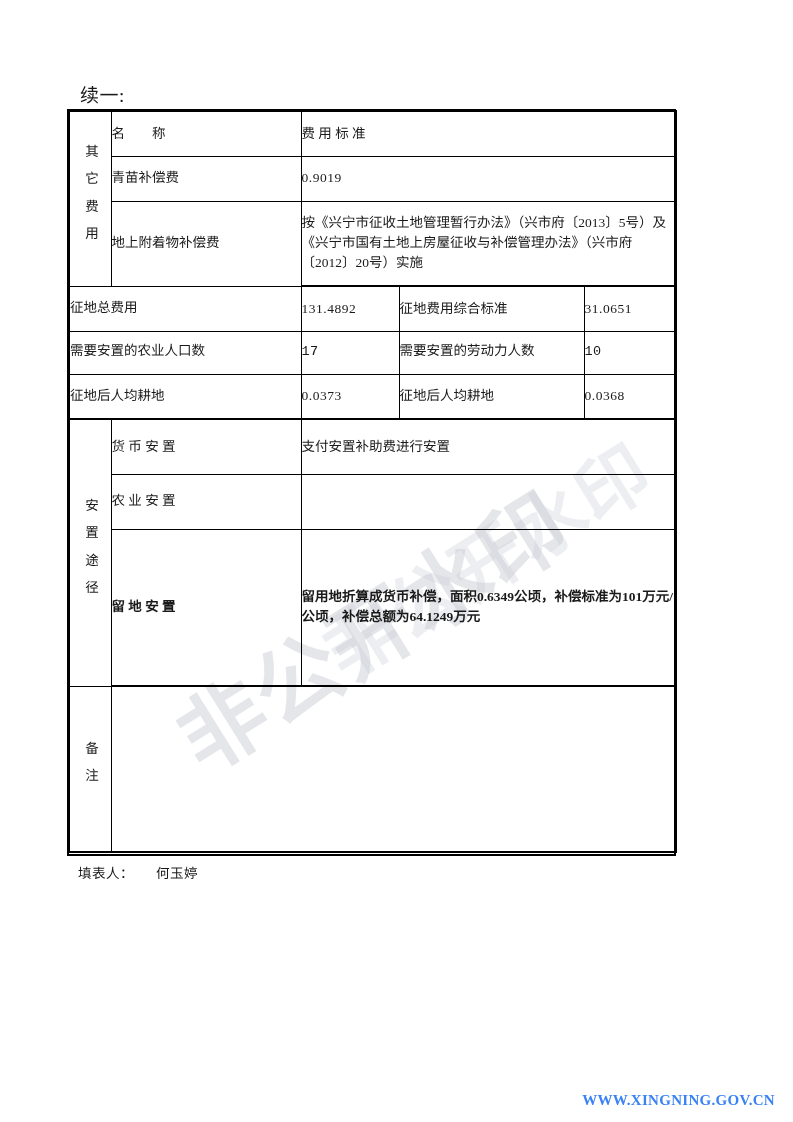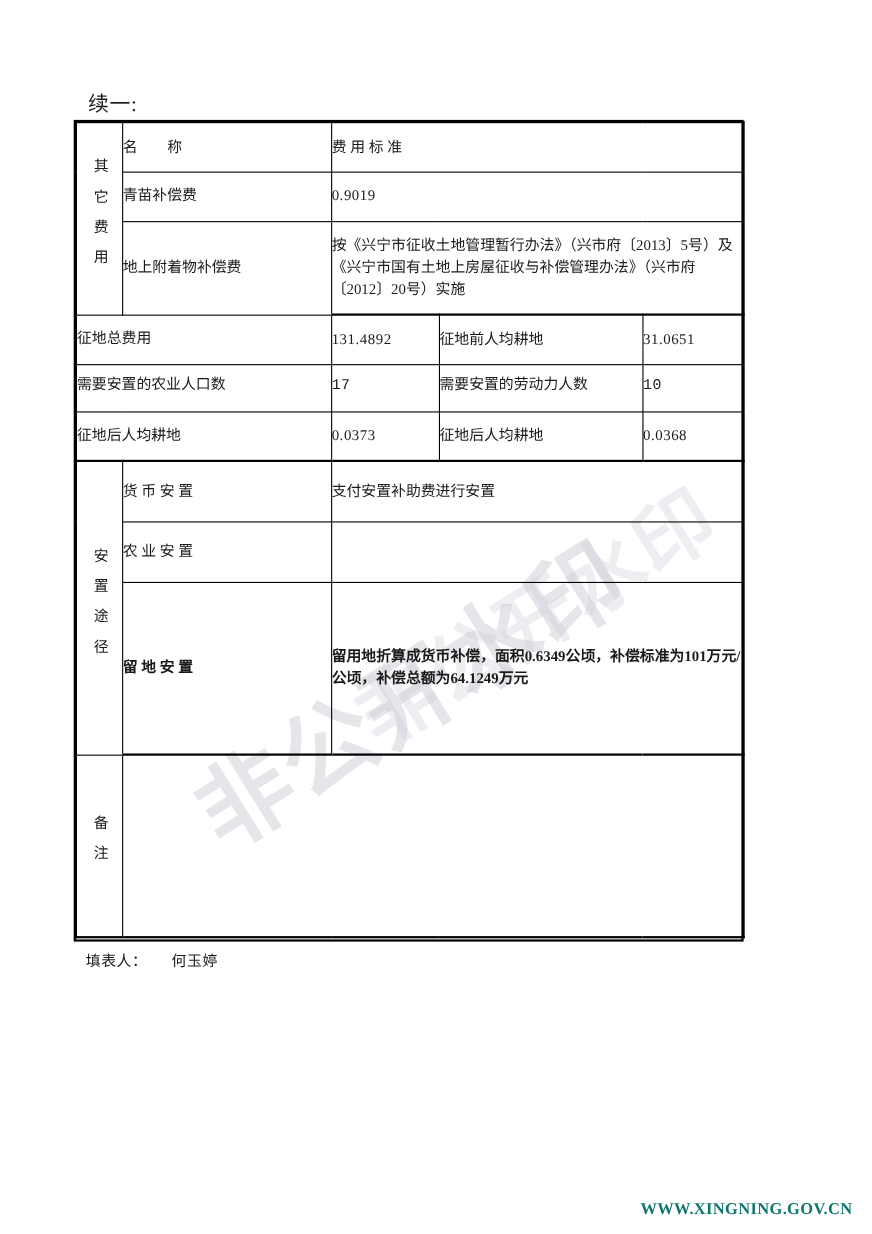--- a/index.html
+++ b/index.html
@@ -188,21 +188,21 @@
       </tr>
 
       <tr class="r-dfz">
         <td class="nm">地上附着物补偿费</td>
         <td class="val pad-txt thick-right thick-bot" colspan="3">按《兴宁市征收土地管理暂行办法》（兴市府〔2013〕5号）及《兴宁市国有土地上房屋征收与补偿管理办法》（兴市府〔2012〕20号）实施</td>
       </tr>
 
       <tr class="r-tot">
         <td class="thick-left" colspan="2">征地总费用</td>
         <td class="num">131.4892</td>
-        <td>征地前人均耕地</td>
+        <td>征地费用综合标准</td>
         <td class="num thick-right">31.0651</td>
       </tr>
 
       <tr class="r-pop">
         <td class="thick-left" colspan="2">需要安置的农业人口数</td>
         <td class="num">17</td>
         <td>需要安置的劳动力人数</td>
         <td class="num thick-right">10</td>
       </tr>
 
@@ -238,15 +238,15 @@
         <td class="t-left thick-right thick-bot" colspan="4"></td>
       </tr>
 
     </tbody>
   </table>
 
   <div class="filler">
     <span class="lbl">填表人：</span><span>何玉婷</span>
   </div>
 
-  <div class="site-url" style="color: #0f766e;">WWW.XINGNING.GOV.CN</div>
+  <div class="site-url" style="color: #3b82f6;">WWW.XINGNING.GOV.CN</div>
 
 </div>
 
 </body></html>

